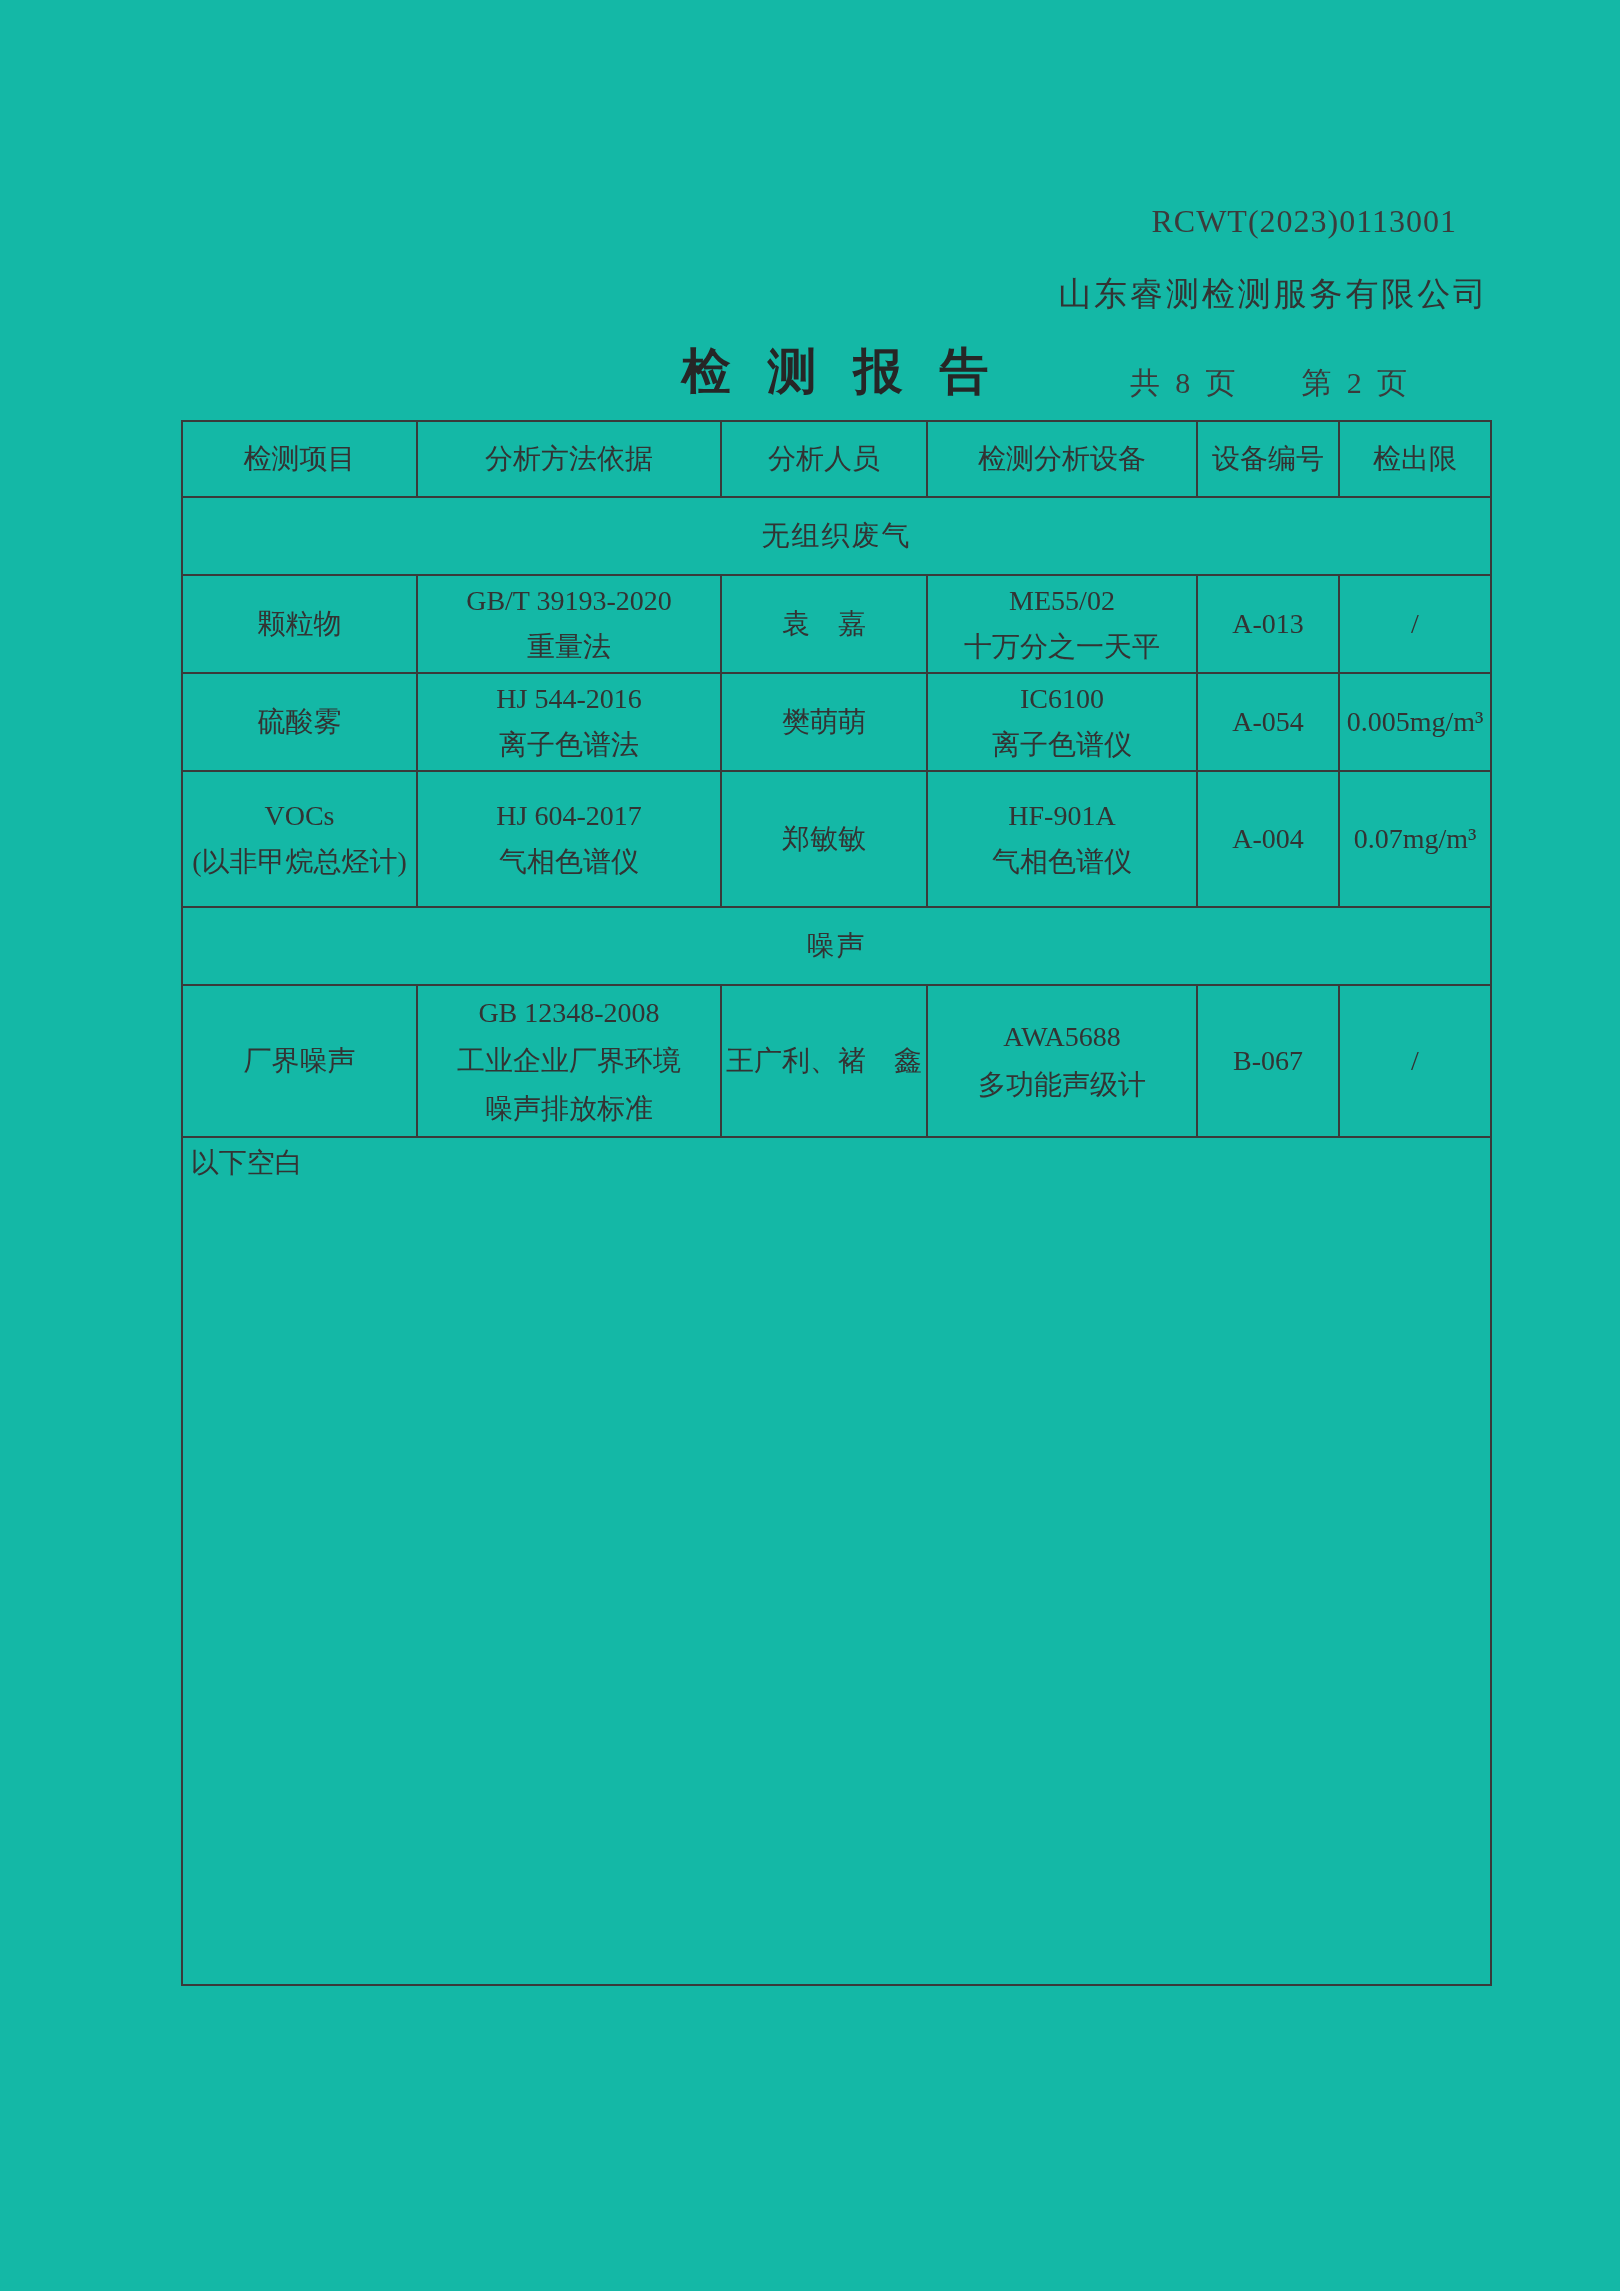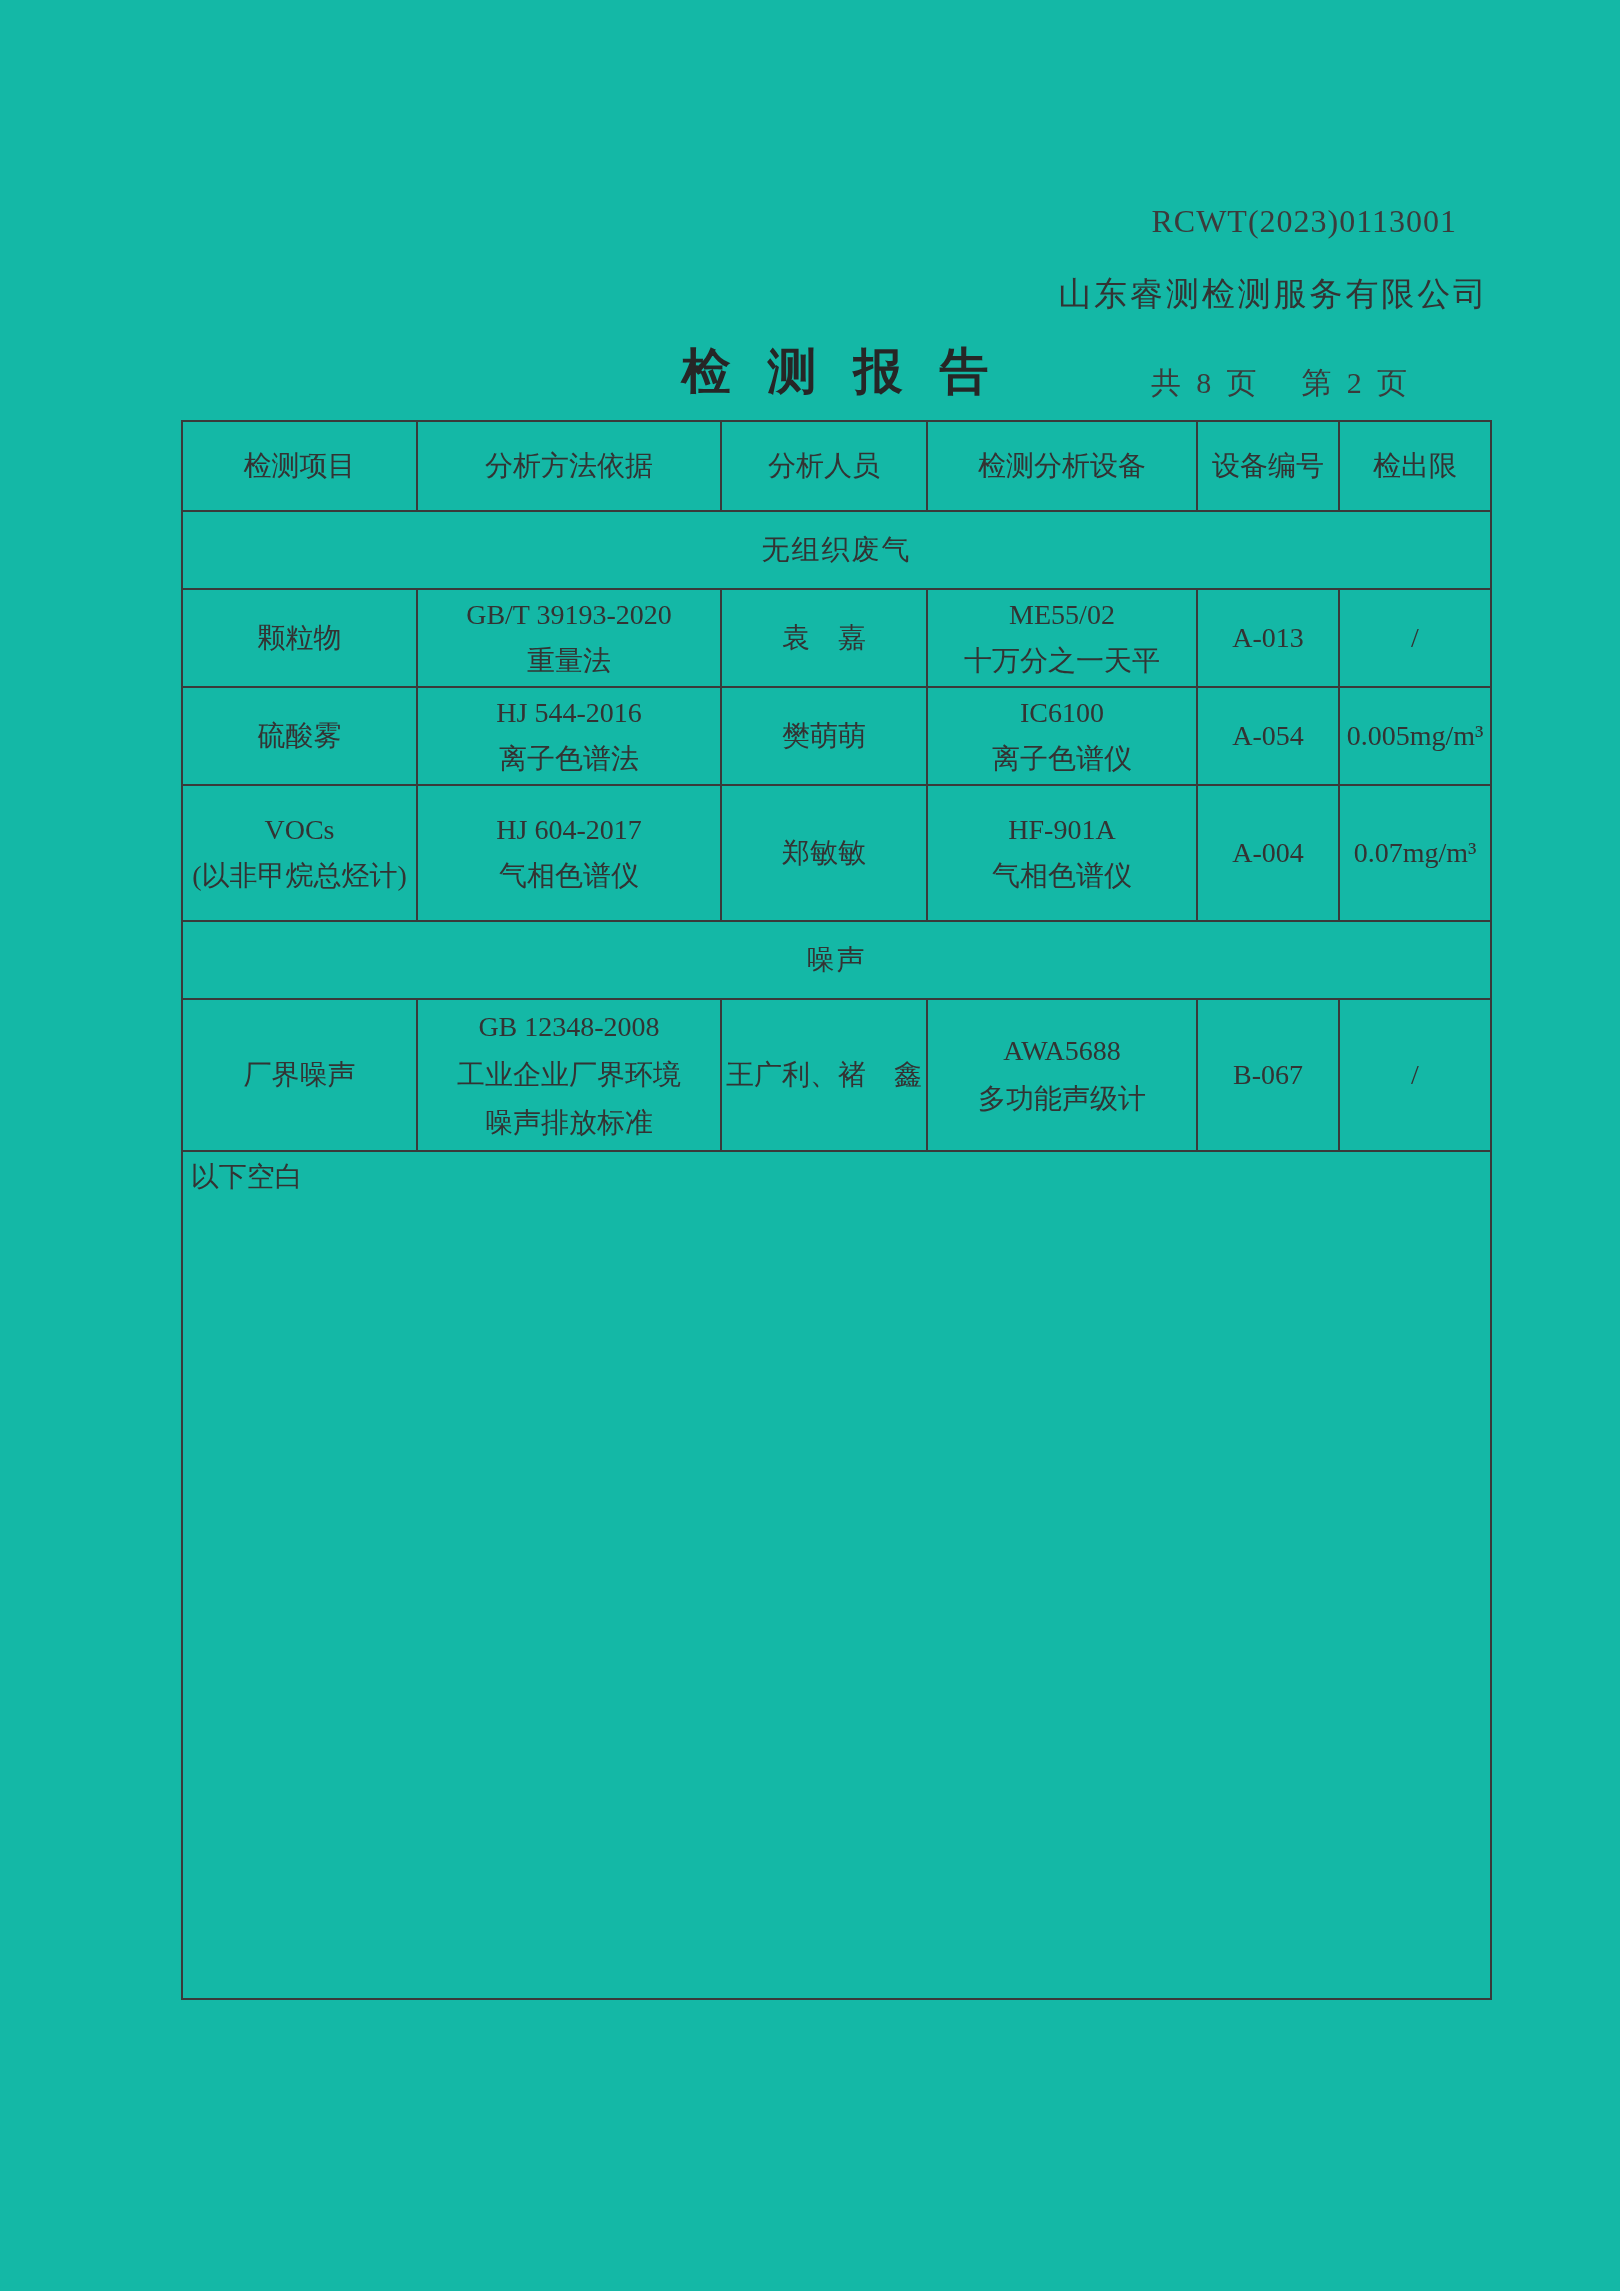--- a/index.html
+++ b/index.html
@@ -55,42 +55,42 @@
     color: #262626;
   }
   .page-info {
     position: absolute;
     right: 78px;
     bottom: 3.9px;
     font-size: 30px;
     color: #3b3b3b;
     white-space: nowrap;
   }
-  .page-info .pg-total { margin-right: 41px; letter-spacing: 3.9px; }
+  .page-info .pg-total { margin-right: 62px; letter-spacing: 3.9px; }
   .page-info .pg-current { letter-spacing: 3.9px; }
 
   table.report-table {
     position: absolute;
     top: 420px;
     left: 181px;
     width: 1308px;
     border-collapse: collapse;
     table-layout: fixed;
     font-size: 28px;
     color: #333;
   }
   .report-table td, .report-table th {
     border: 2px solid #3a3a3a;
     text-align: center;
     vertical-align: middle;
     font-weight: normal;
     padding: 2px 3.9px;
     overflow: hidden;
   }
-  .row-header    { height: 90px; }
+  .row-header    { height: 76px; }
   .row-section   { height: 78px; }
   .row-data      { height: 82px; }
   .row-data-tall { height: 136px; }
   .row-noise     { height: 152px; }
   .row-footer    { height: 848px; }
 
   .cell-line { line-height: 46px; }
   .row-noise .cell-line { line-height: 48px; }
 
   .footer-cell {

